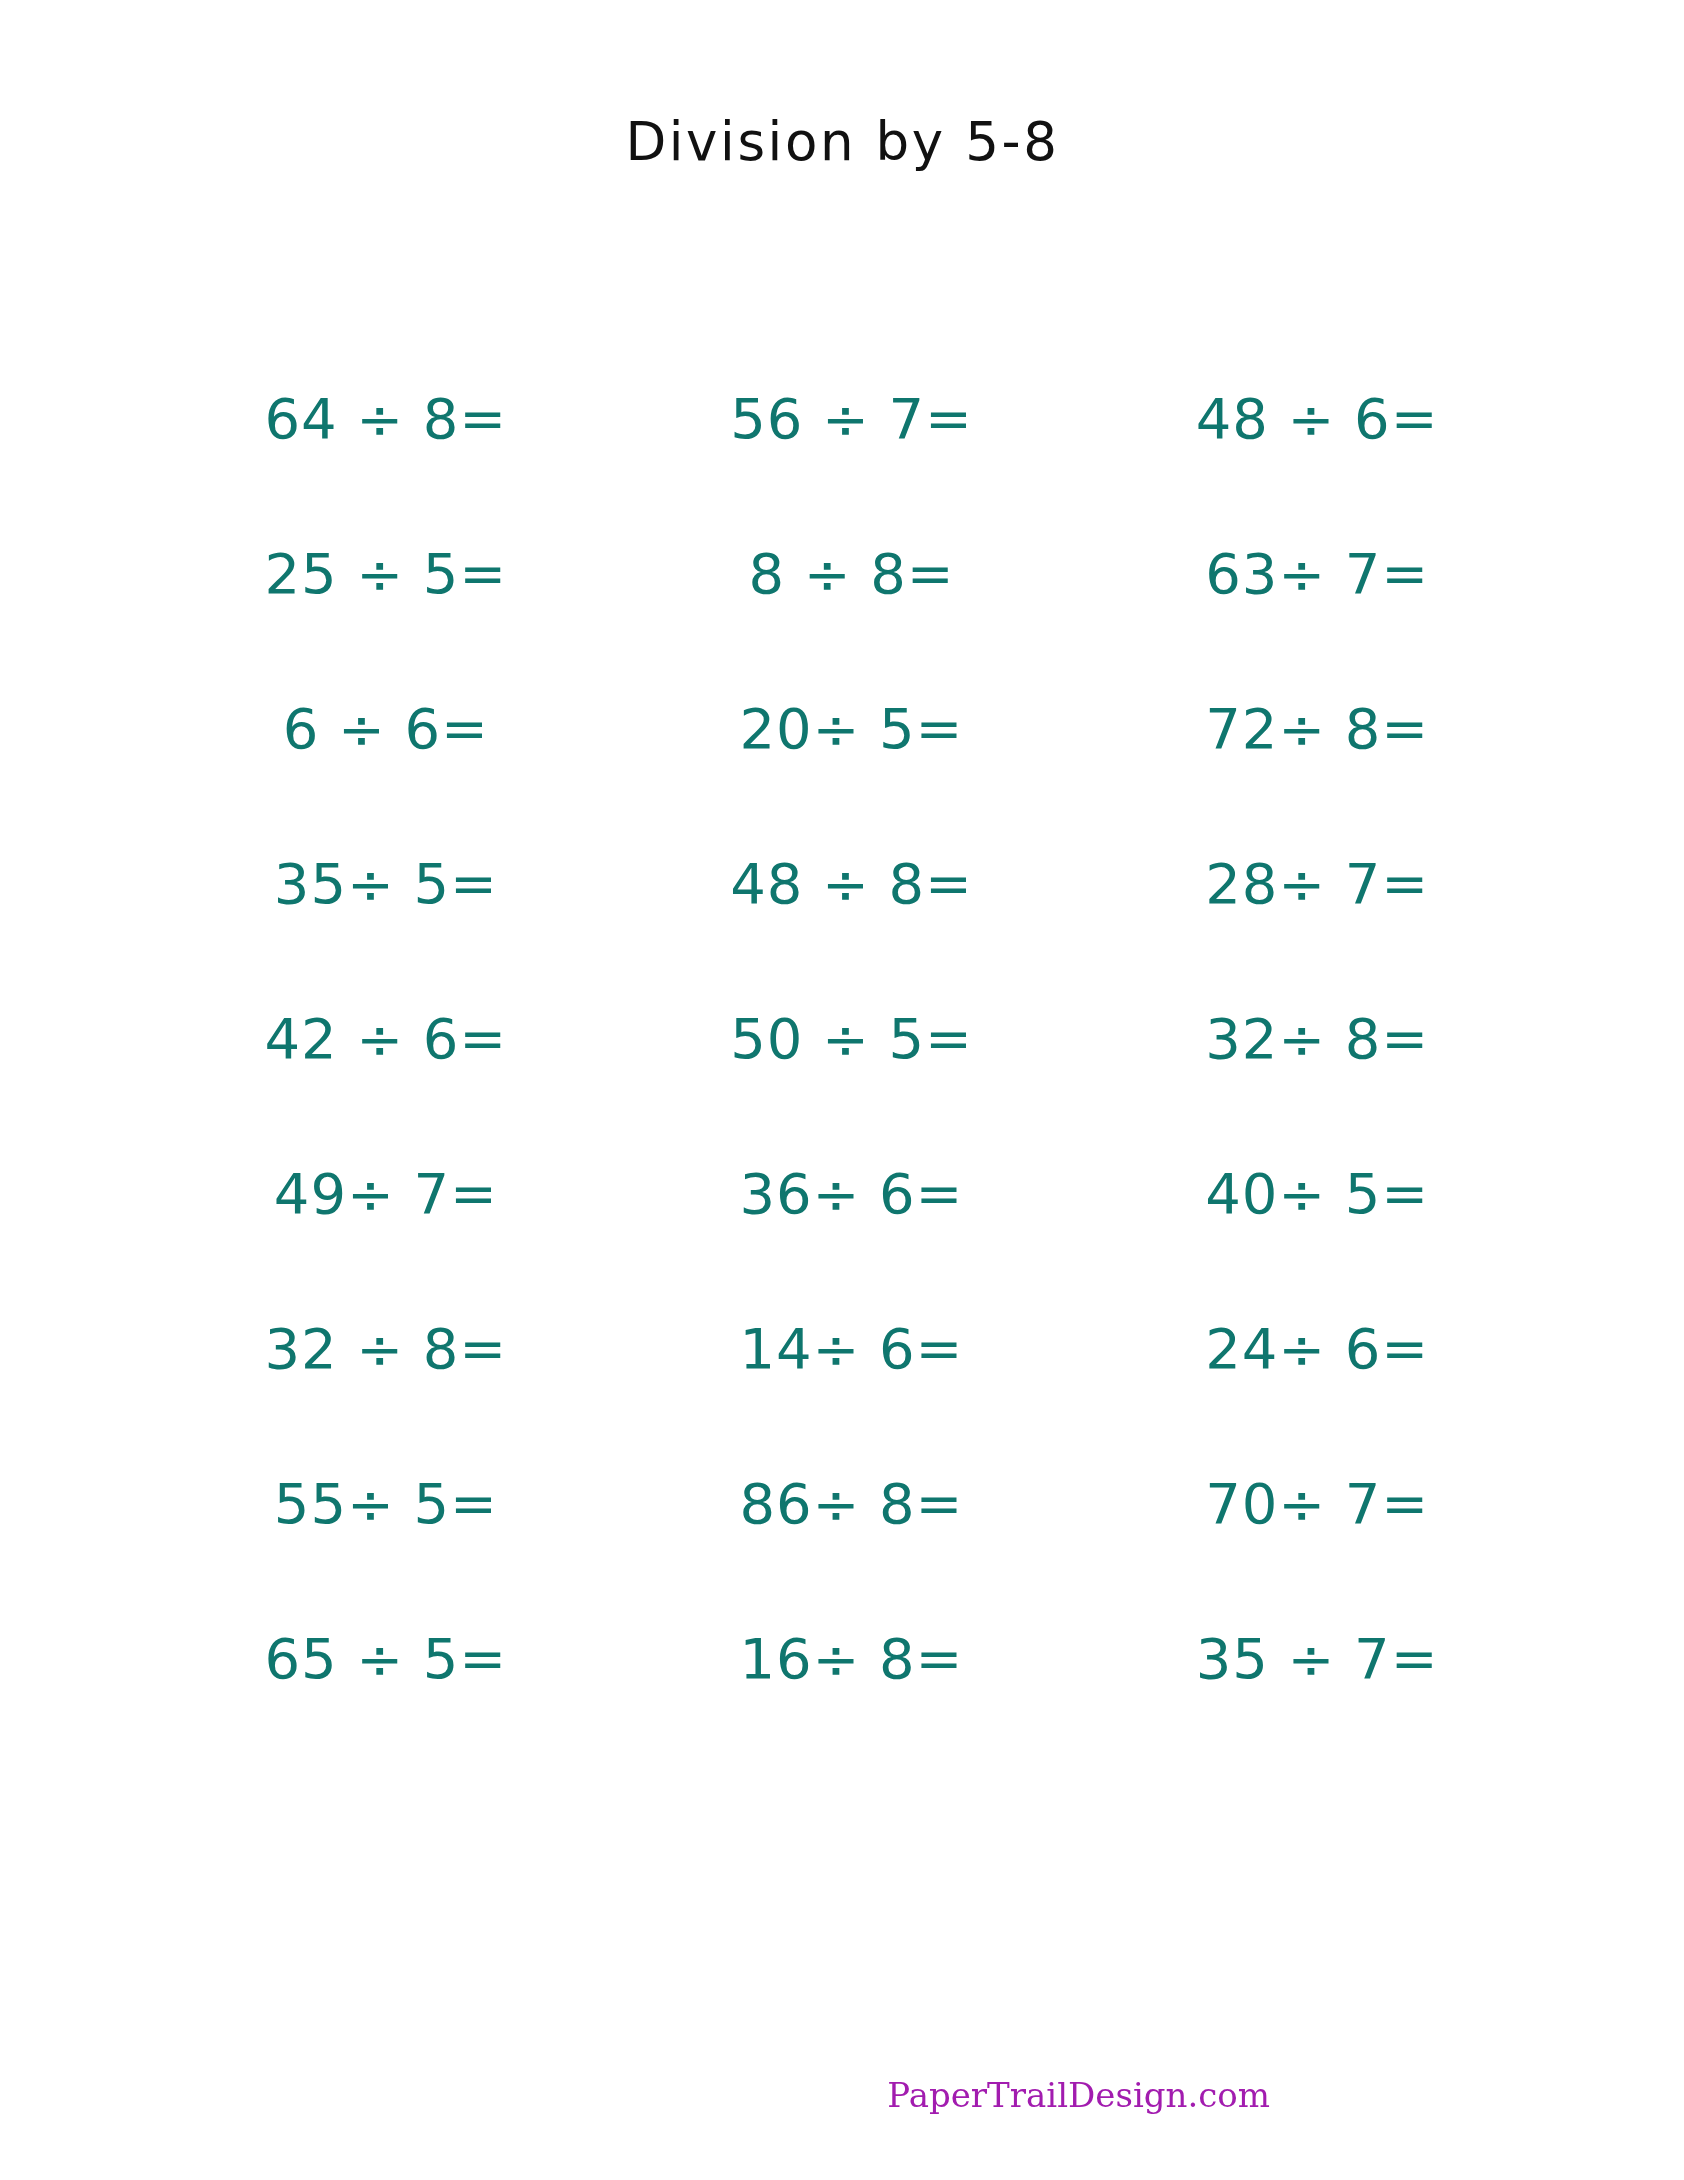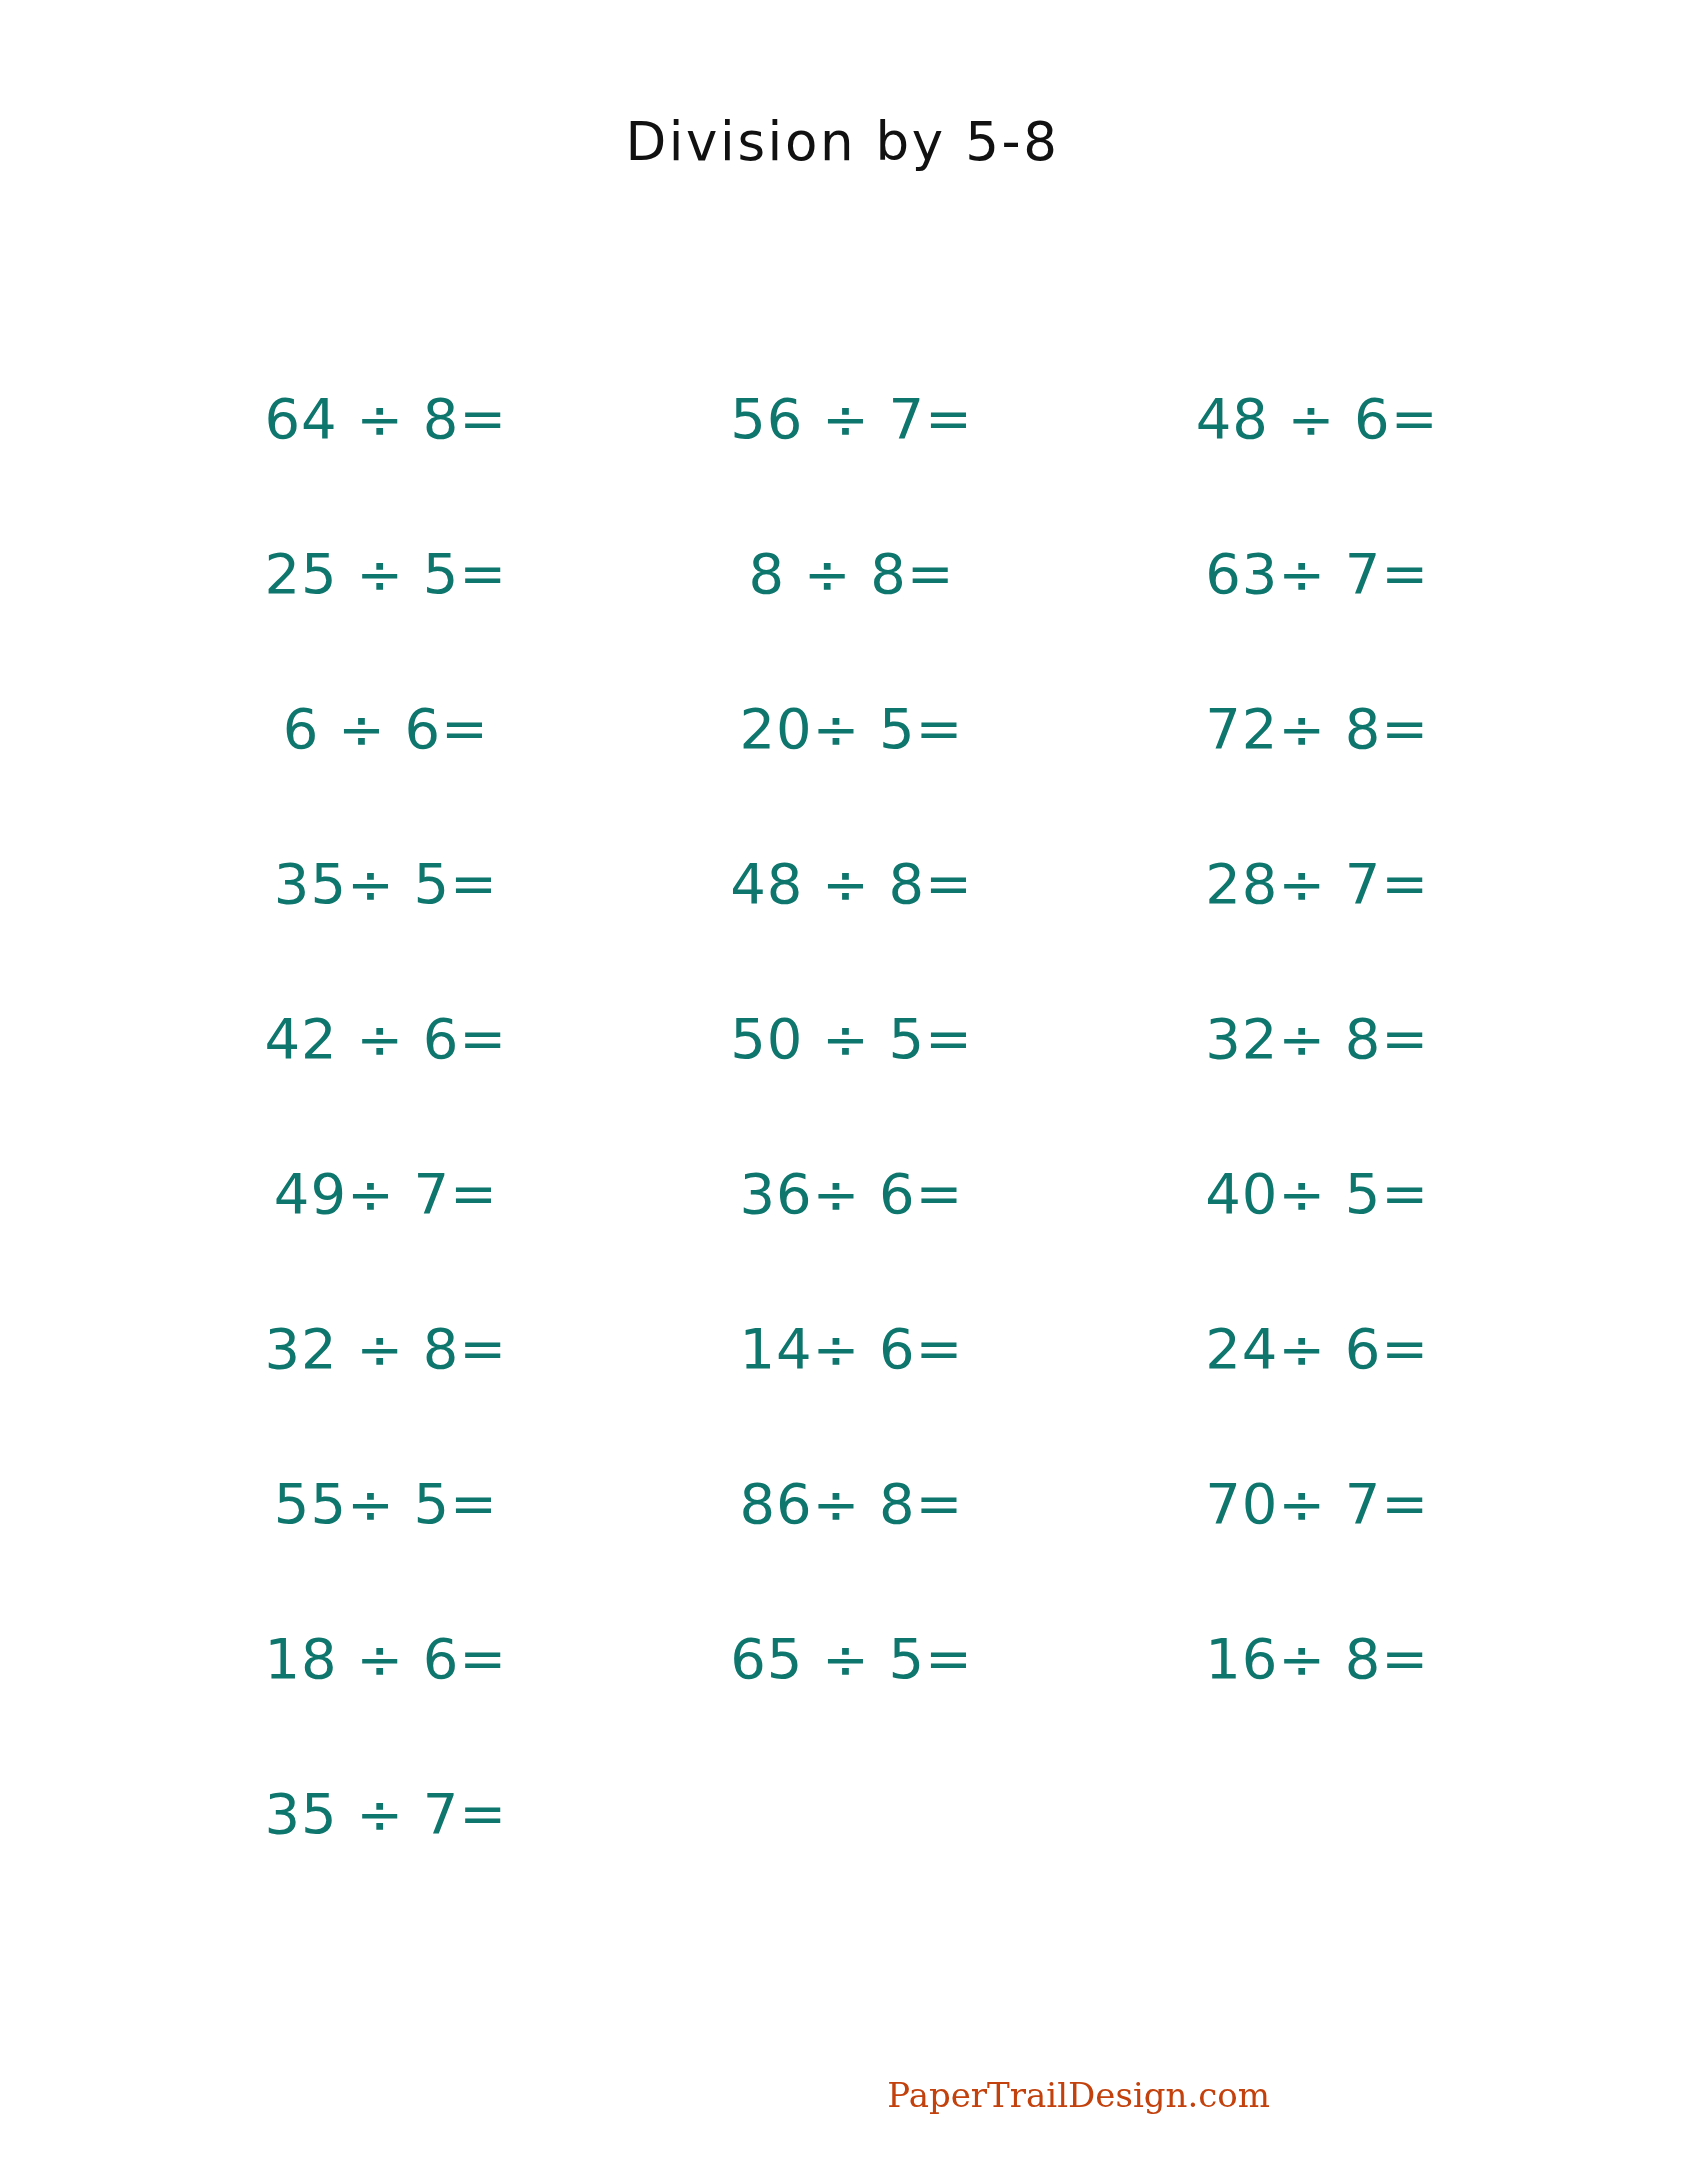--- a/index.html
+++ b/index.html
@@ -57,21 +57,21 @@
     color: #0f766e;
     white-space: pre;
   }
   .footer-credit {
     position: absolute;
     bottom: 66px;
     right: 126px;
     font-family: "DejaVu Serif", serif;
     font-size: 34px;
     letter-spacing: 0px;
-    color: #c2410c;
+    color: #a21caf;
   }
 </style>
 </head>
 <body>
 
 <div class="page">
 
   <div class="worksheet-title">Division by 5-8</div>
 
   <div class="problem-grid">
@@ -148,23 +148,20 @@
     <div class="problem-cell">
         <span class="problem-text">55÷ 5=</span>
       </div>
 
     <div class="problem-cell">
         <span class="problem-text">86÷ 8=</span>
       </div>
     <div class="problem-cell">
         <span class="problem-text">70÷ 7=</span>
       </div>
-    <div class="problem-cell">
-        <span class="problem-text">18 ÷ 6=</span>
-      </div>
 
     <div class="problem-cell">
         <span class="problem-text">65 ÷ 5=</span>
       </div>
     <div class="problem-cell">
         <span class="problem-text">16÷ 8=</span>
       </div>
     <div class="problem-cell">
         <span class="problem-text">35 ÷ 7=</span>
       </div>

